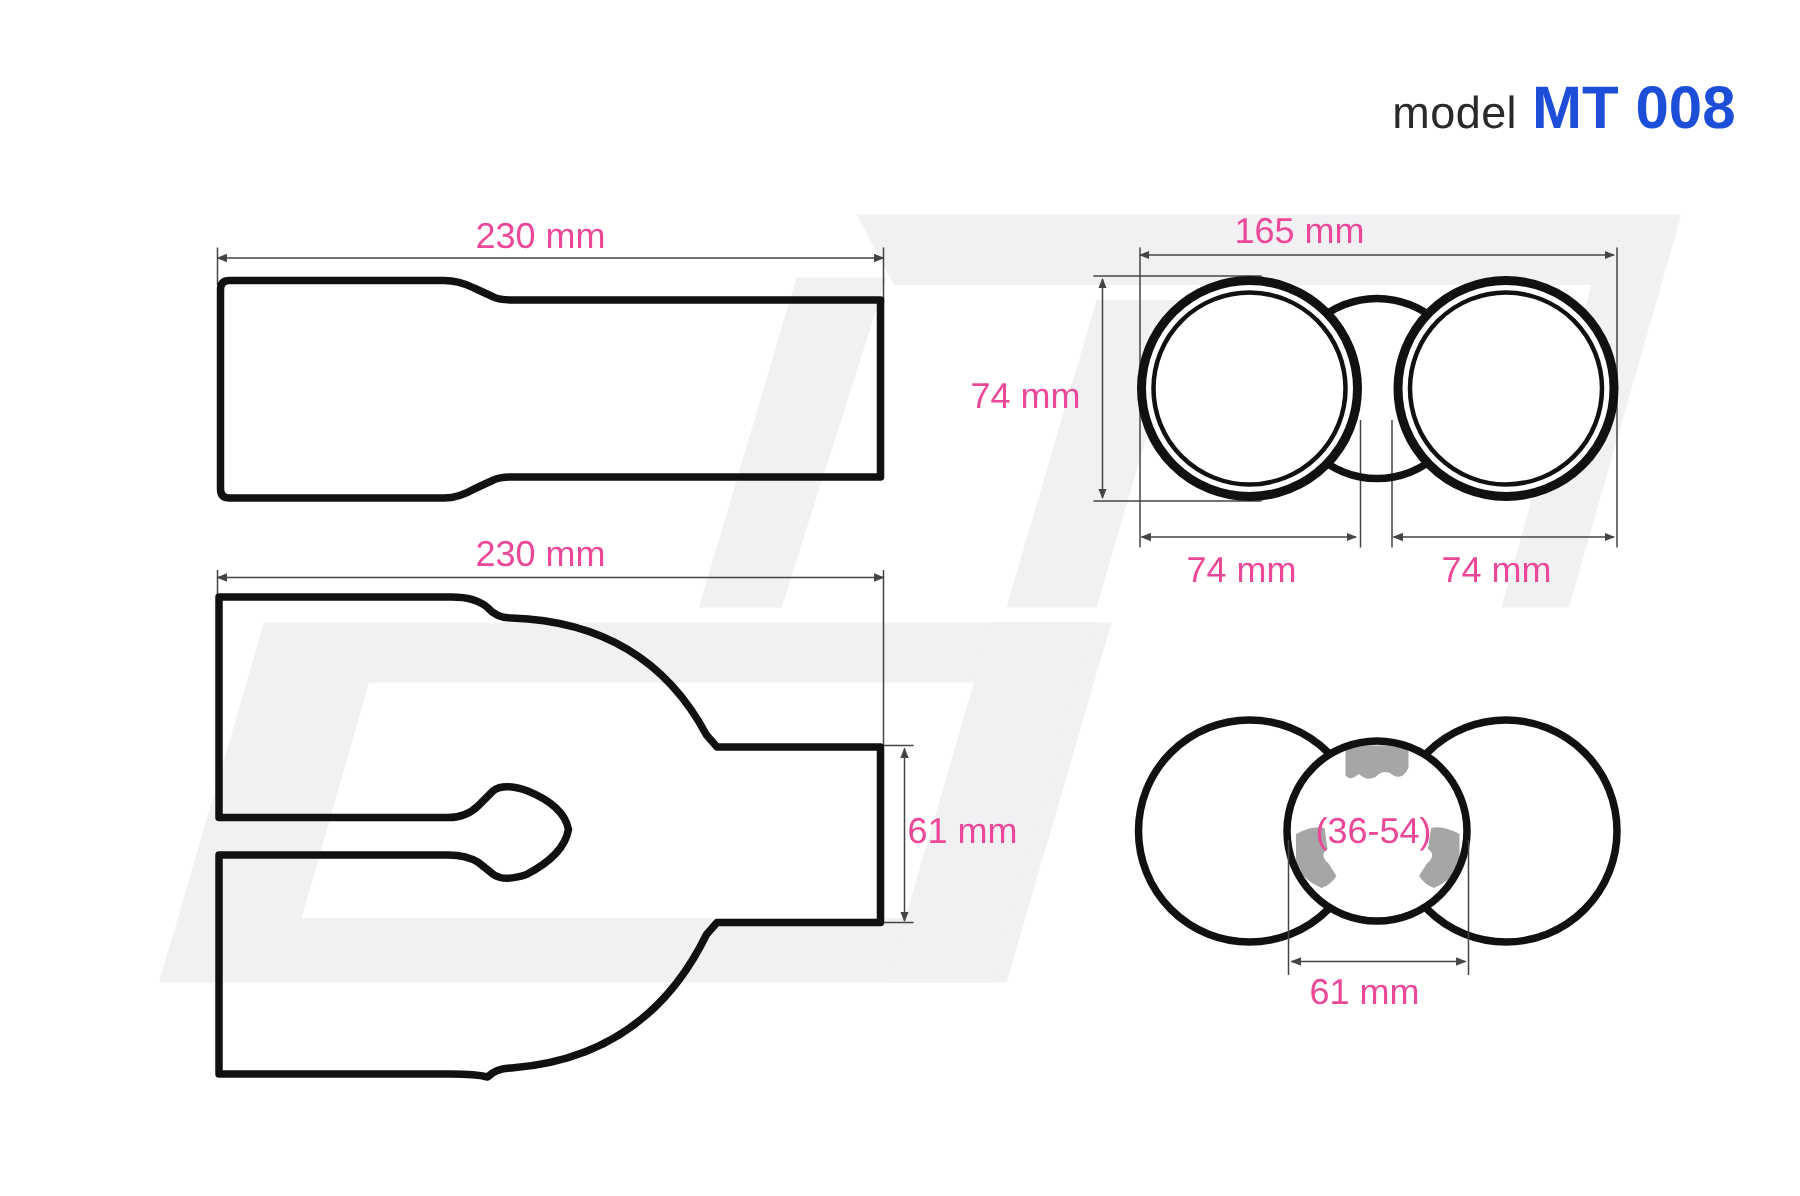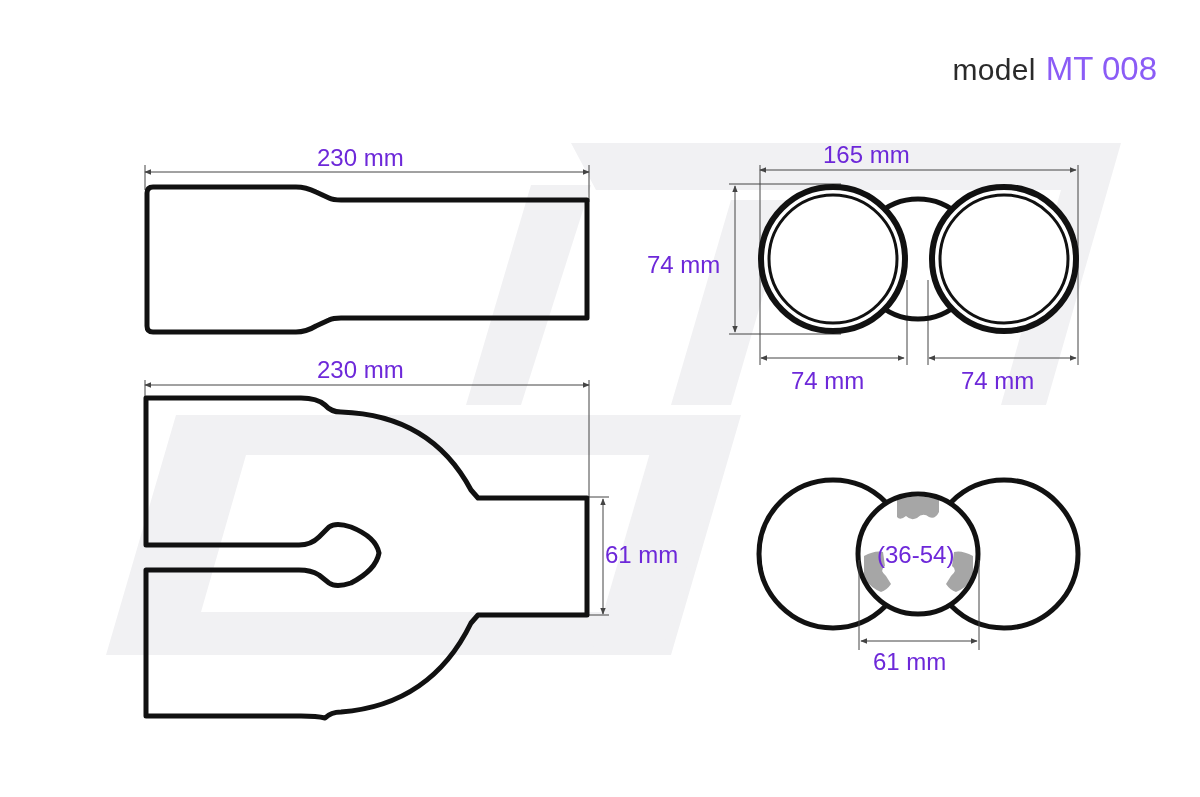--- a/index.html
+++ b/index.html
@@ -32,28 +32,28 @@
       color: #1a1a1a;
       white-space: nowrap;
     }
     .title .prefix {
       font-size: 30px;
       font-weight: 300;
       color: #2a2a2a;
       letter-spacing: 0.3px;
     }
     .title .model {
-      font-size: 33px;
-      font-weight: 400;
-      color: #8b5cf6;
+      font-size: 40px;
+      font-weight: 700;
+      color: #1d4ed8;
     }
     .dim-label {
       position: absolute;
       font-size: 24px;
-      color: #6d28d9;
+      color: #ec4899;
       white-space: nowrap;
       line-height: 1;
     }
   </style>
 </head>
 <body>
 
 <div id="stage">
 
   <svg width="1200" height="797" viewBox="0 0 1200 797" xmlns="http://www.w3.org/2000/svg" style="position:absolute;left:0;top:0;">

